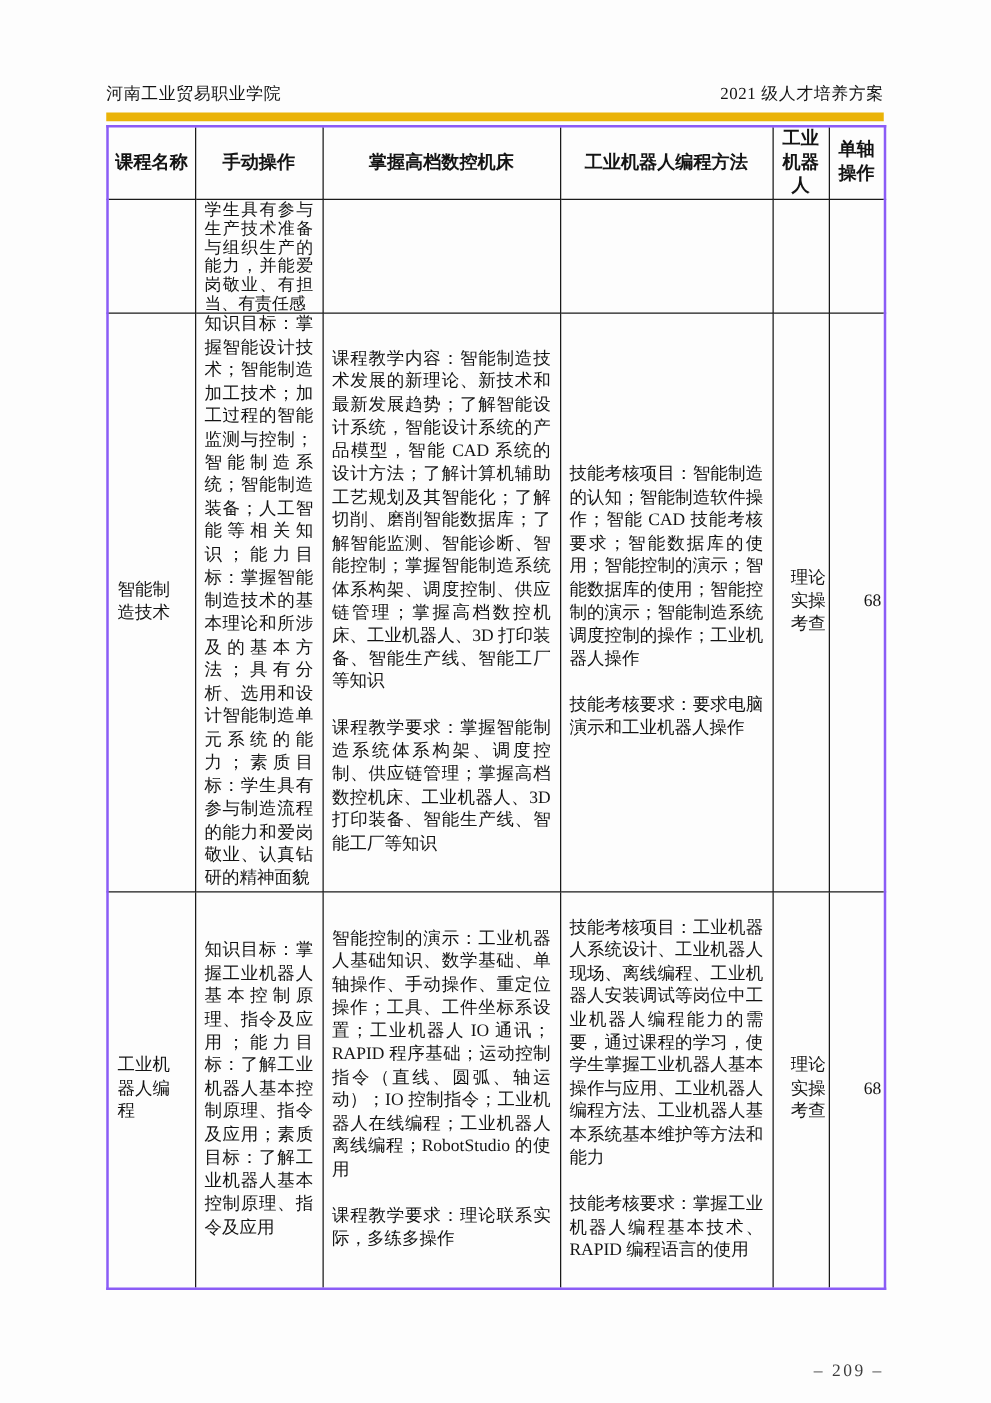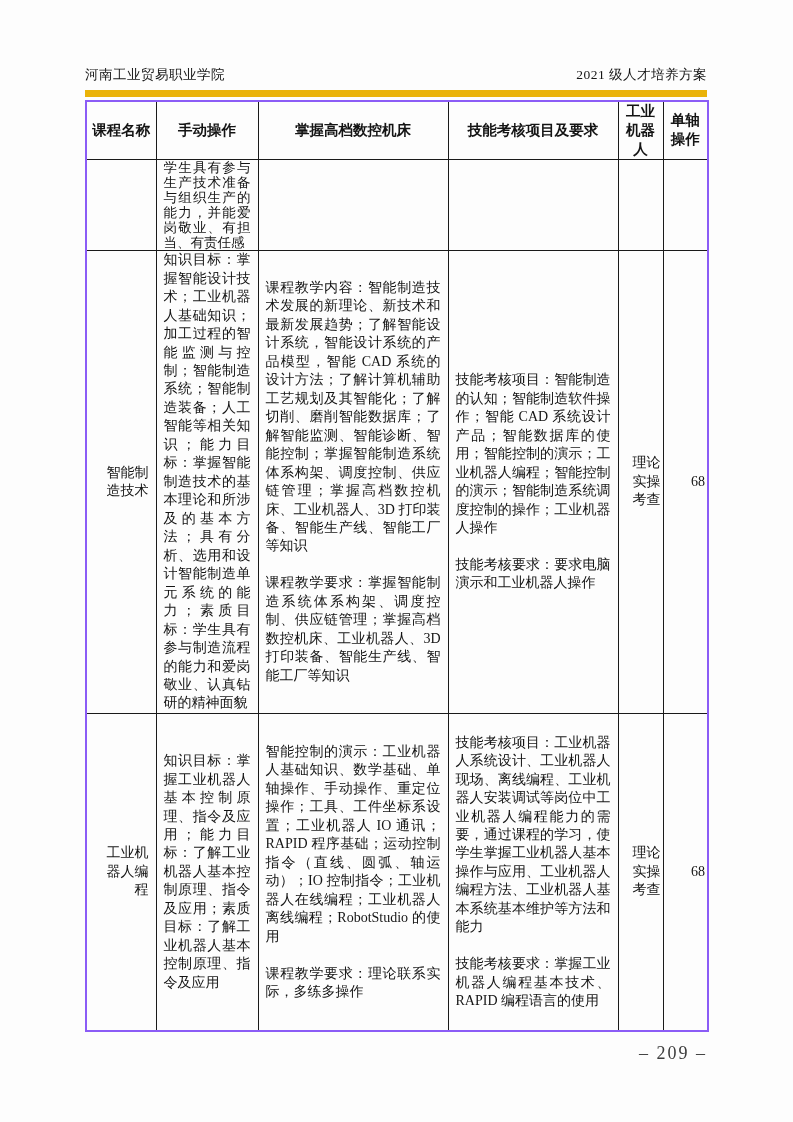--- a/index.html
+++ b/index.html
@@ -37,27 +37,27 @@
     font-size: 14px; line-height: 1.32;
     vertical-align: middle;
     text-align: justify;
     padding: 0 7px;
     white-space: pre-line;
   }
   tr.row-cont  { height: 91px; border-radius: 22px; }
   tr.row-smart { height: 462px; }
   tr.row-robot { height: 318px; }
 
-  td.name-cell { text-align: right; }
+  td.name-cell { text-align: left; }
   td.tight-cell { line-height: 1.12; font-size: 13.5px; vertical-align: middle; }
   td.center-cell { text-align: right; padding: 0 2px; }
 
   .page-footer {
-    position: absolute; right: 86px; top: 1043px;
-    font-size: 18px; color: #3c3c3c; letter-spacing: 2px;
+    position: absolute; right: 86px; top: 1090px;
+    font-size: 14px; color: #3c3c3c; letter-spacing: 2px;
   }
 </style>
 </head>
 <body>
 
 <div class="page">
 
   <div class="page-header">
     <span>河南工业贸易职业学院</span>
     <span>2021 级人才培养方案</span>
@@ -70,41 +70,41 @@
         <col style="width:190px">
       <col style="width:170px">
         <col style="width:45px">
         <col style="width:45px">
     </colgroup>
     <thead>
       <tr>
         <th>课程名称</th>
         <th>手动操作</th>
         <th>掌握高档数控机床</th>
-        <th>技能考核项目及要求</th>
+        <th>工业机器人编程方法</th>
         <th>工业机器人</th>
         <th>单轴操作</th>
       </tr>
     </thead>
     <tbody>
       <tr class="row-cont">
         <td class="name-cell"></td>
         <td class="tight-cell">学生具有参与生产技术准备与组织生产的能力，并能爱岗敬业、有担当、有责任感</td>
         <td></td>
         <td></td>
         <td class="center-cell"></td>
         <td class="center-cell"></td>
       </tr>
       <tr class="row-smart">
         <td class="name-cell">智能制造技术</td>
-        <td>知识目标：掌握智能设计技术；工业机器人基础知识；加工过程的智能监测与控制；智能制造系统；智能制造装备；人工智能等相关知识；能力目标：掌握智能制造技术的基本理论和所涉及的基本方法；具有分析、选用和设计智能制造单元系统的能力；素质目标：学生具有参与制造流程的能力和爱岗敬业、认真钻研的精神面貌</td>
+        <td>知识目标：掌握智能设计技术；智能制造加工技术；加工过程的智能监测与控制；智能制造系统；智能制造装备；人工智能等相关知识；能力目标：掌握智能制造技术的基本理论和所涉及的基本方法；具有分析、选用和设计智能制造单元系统的能力；素质目标：学生具有参与制造流程的能力和爱岗敬业、认真钻研的精神面貌</td>
         <td>课程教学内容：智能制造技术发展的新理论、新技术和最新发展趋势；了解智能设计系统，智能设计系统的产品模型，智能 CAD 系统的设计方法；了解计算机辅助工艺规划及其智能化；了解切削、磨削智能数据库；了解智能监测、智能诊断、智能控制；掌握智能制造系统体系构架、调度控制、供应链管理；掌握高档数控机床、工业机器人、3D 打印装备、智能生产线、智能工厂等知识
 
 课程教学要求：掌握智能制造系统体系构架、调度控制、供应链管理；掌握高档数控机床、工业机器人、3D 打印装备、智能生产线、智能工厂等知识</td>
-        <td>技能考核项目：智能制造的认知；智能制造软件操作；智能 CAD 系统设计产品；智能数据库的使用；智能控制的演示；工业机器人编程；智能控制的演示；智能制造系统调度控制的操作；工业机器人操作
+        <td>技能考核项目：智能制造的认知；智能制造软件操作；智能 CAD 技能考核要求；智能数据库的使用；智能控制的演示；智能数据库的使用；智能控制的演示；智能制造系统调度控制的操作；工业机器人操作
 
 技能考核要求：要求电脑演示和工业机器人操作</td>
         <td class="center-cell">理论实操考查</td>
         <td class="center-cell">68</td>
       </tr>
       <tr class="row-robot">
         <td class="name-cell">工业机器人编程</td>
         <td>知识目标：掌握工业机器人基本控制原理、指令及应用；能力目标：了解工业机器人基本控制原理、指令及应用；素质目标：了解工业机器人基本控制原理、指令及应用</td>
         <td>智能控制的演示：工业机器人基础知识、数学基础、单轴操作、手动操作、重定位操作；工具、工件坐标系设置；工业机器人 IO 通讯；RAPID 程序基础；运动控制指令（直线、圆弧、轴运动）；IO 控制指令；工业机器人在线编程；工业机器人离线编程；RobotStudio 的使用
 

